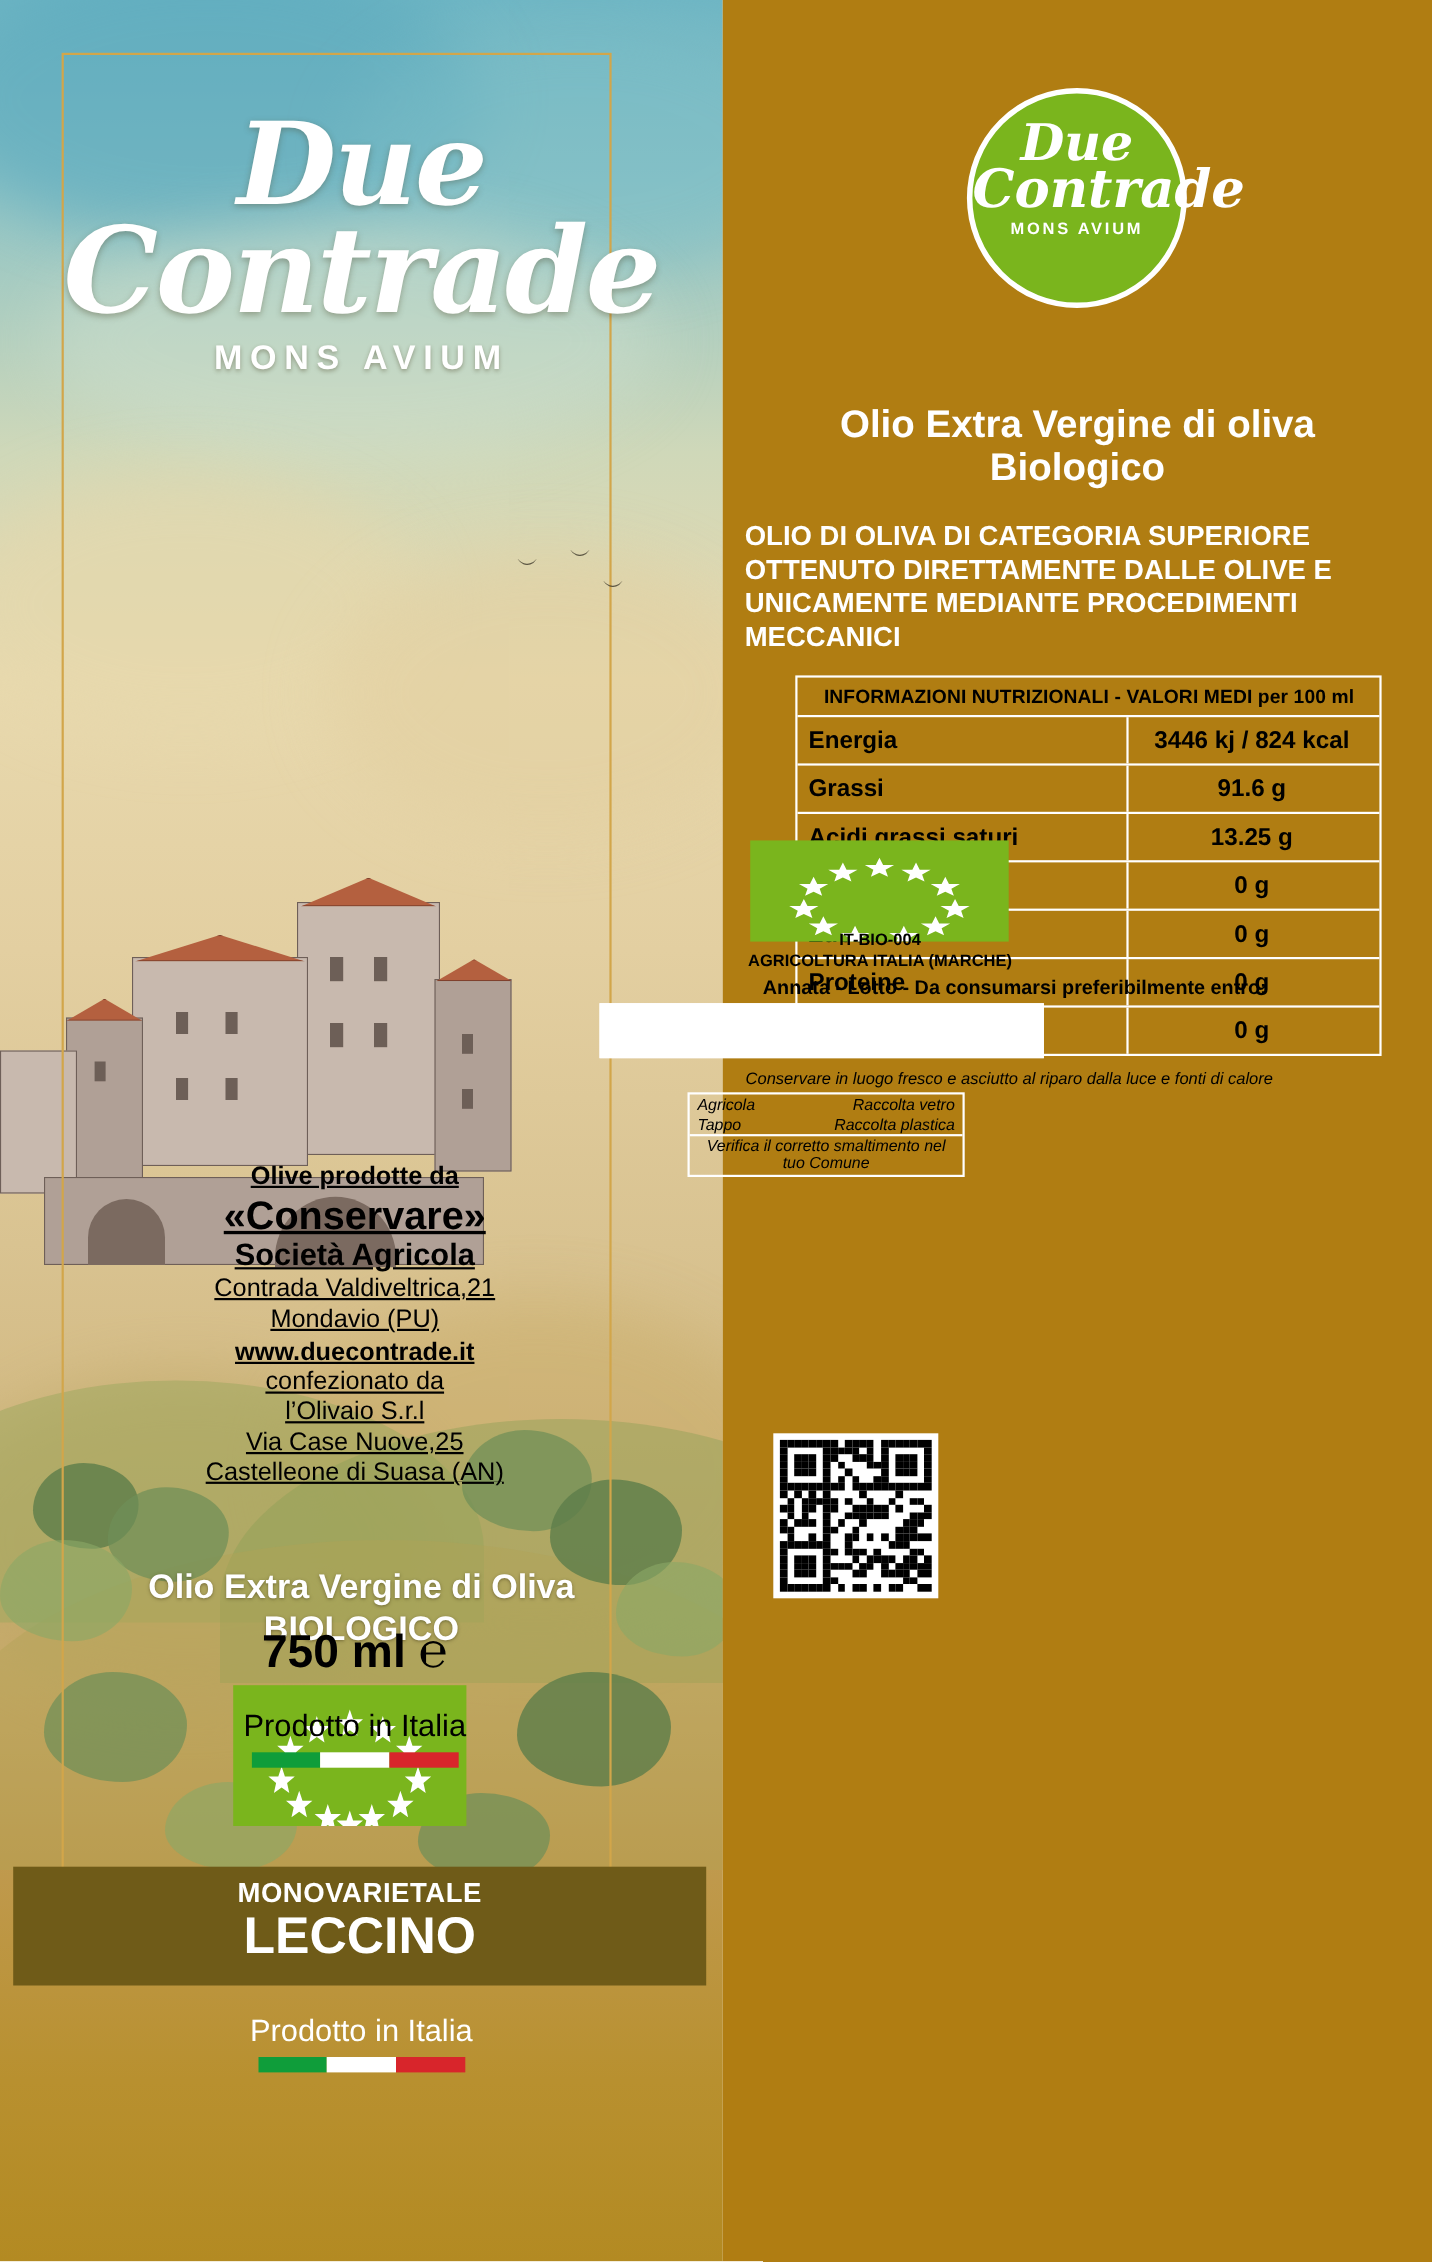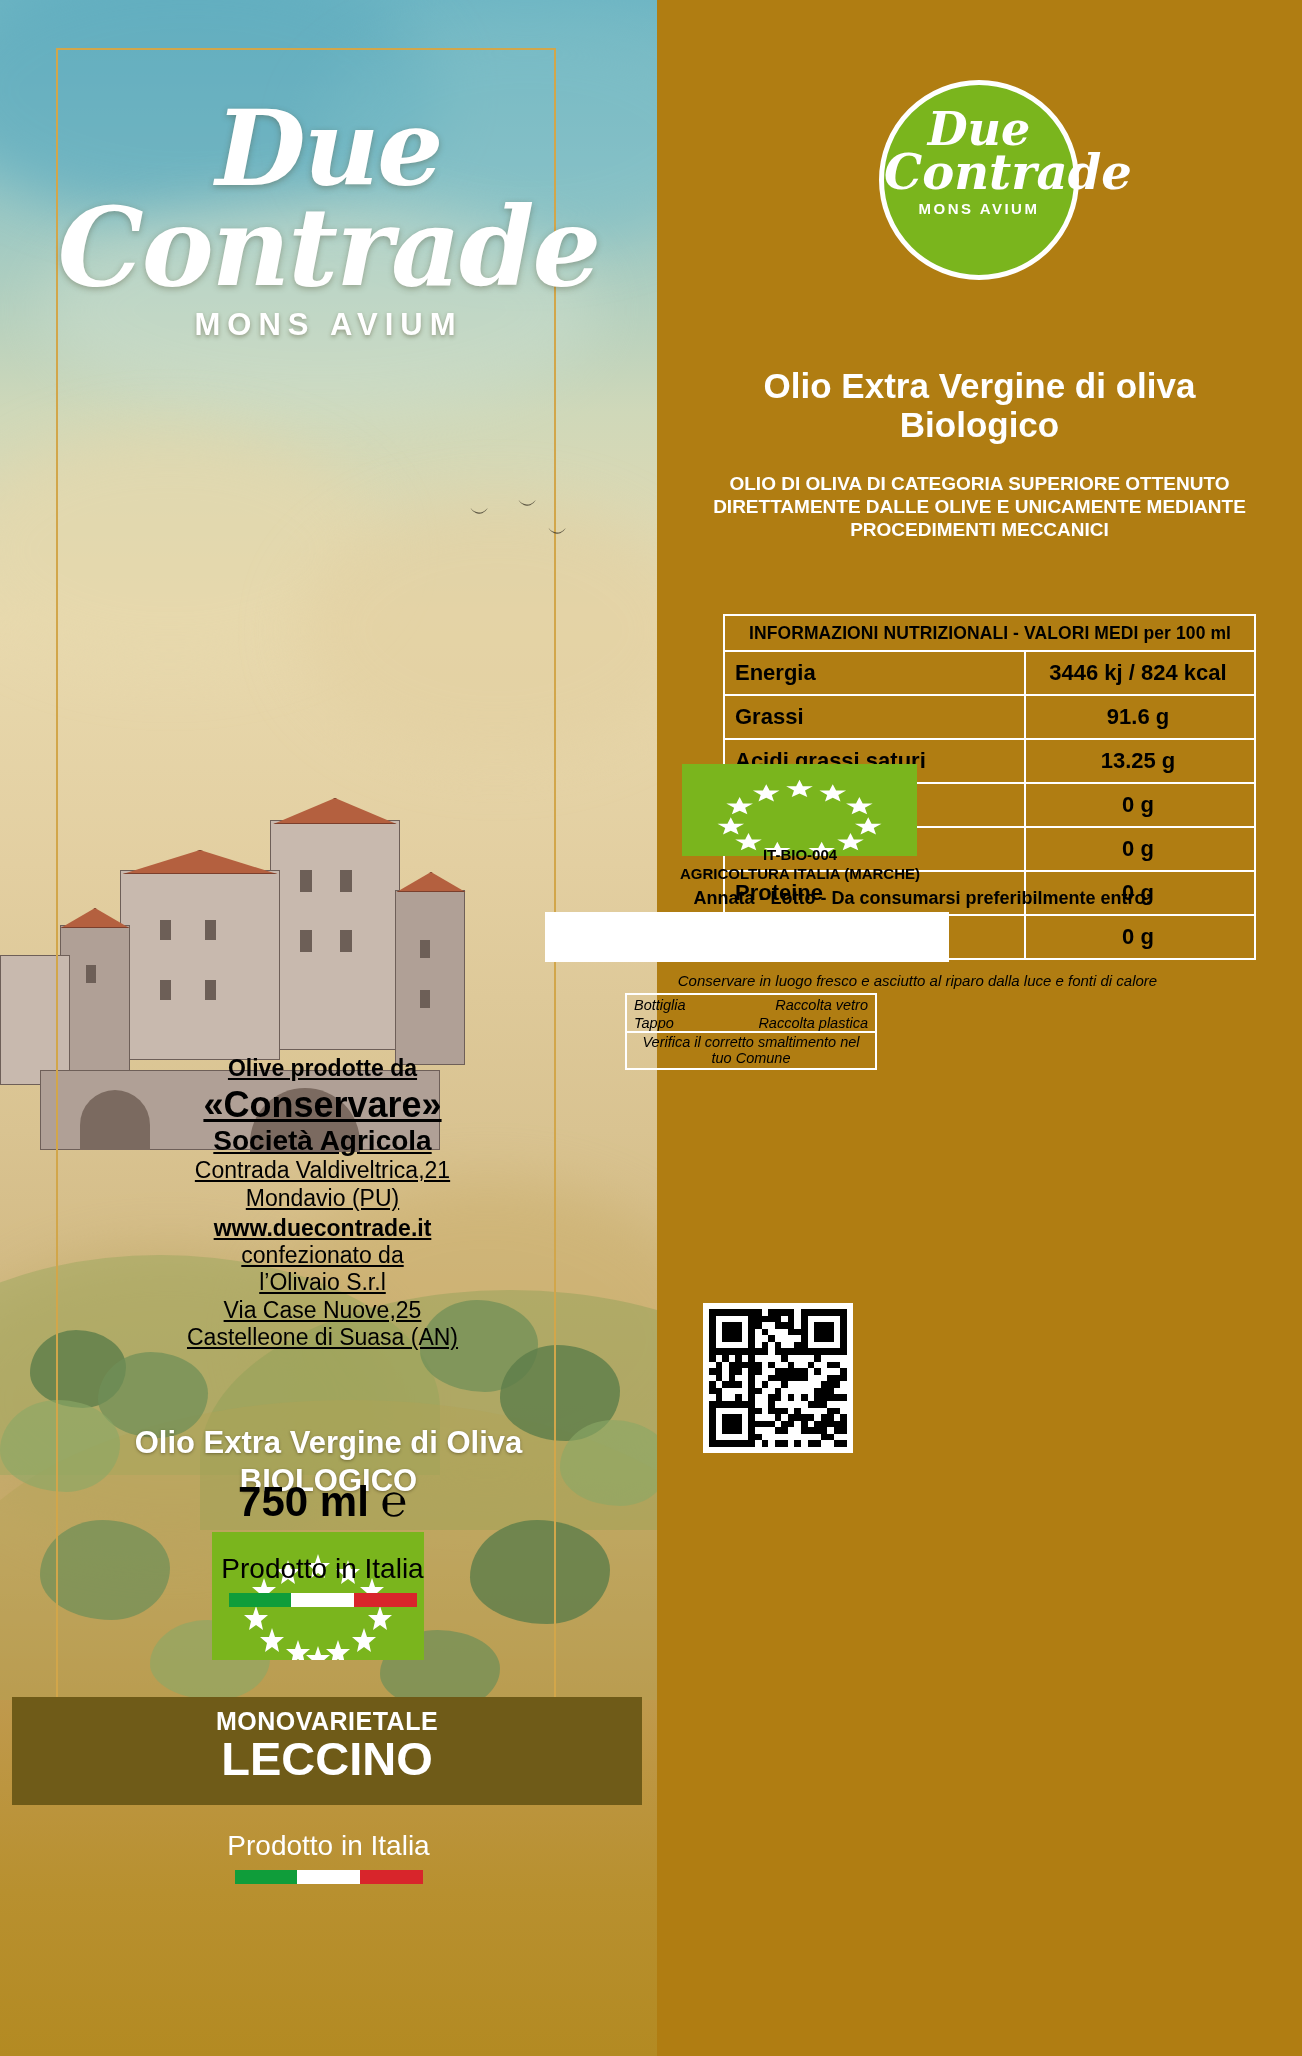--- a/index.html
+++ b/index.html
@@ -202,21 +202,21 @@
     font-size: 48px; line-height:1; margin-top:-2px;
   }
   .logo-circle .d3 { font-size: 15px; font-weight:bold; letter-spacing:2.5px; margin-top:4px;}
 
   .back-title {
     position: absolute; left: 20px; top: 366px; width: 605px;
     text-align: center; font-size: 35px; font-weight: bold; line-height: 1.12;
   }
   .back-sub {
     position: absolute; left: 20px; top: 472px; width: 605px;
-    text-align: center; font-size: 19px; font-weight: bold; line-height: 1.22;
+    font-size: 25px; font-weight: bold; line-height: 1.22;
   }
 
   
   .nut {
     position: absolute; left: 723px; top: 614px; width: 533px;
     border: 2px solid #ffffff;
   }
   .nut-head {
     padding: 7px 6px 6px 24px;
     font-size: 17.5px; font-weight: bold;
@@ -465,21 +465,21 @@
     <div>AGRICOLTURA ITALIA (MARCHE)</div>
   </div>
 
   <div class="lot-label">Annata - Lotto - Da consumarsi preferibilmente entro:</div>
   <div class="lot-box"></div>
 
   <div class="store-note">Conservare in luogo fresco e asciutto al riparo dalla luce e fonti di calore</div>
 
   <div class="recycle">
     <div class="rec-row">
-      <span>Bottiglia</span>
+      <span>Agricola</span>
       <span>Raccolta vetro</span>
     </div>
     <div class="rec-row">
       <span>Tappo</span>
       <span>Raccolta plastica</span>
     </div>
     <div class="rec-last">Verifica il corretto smaltimento nel tuo Comune</div>
   </div>
 
   <div class="producer">

